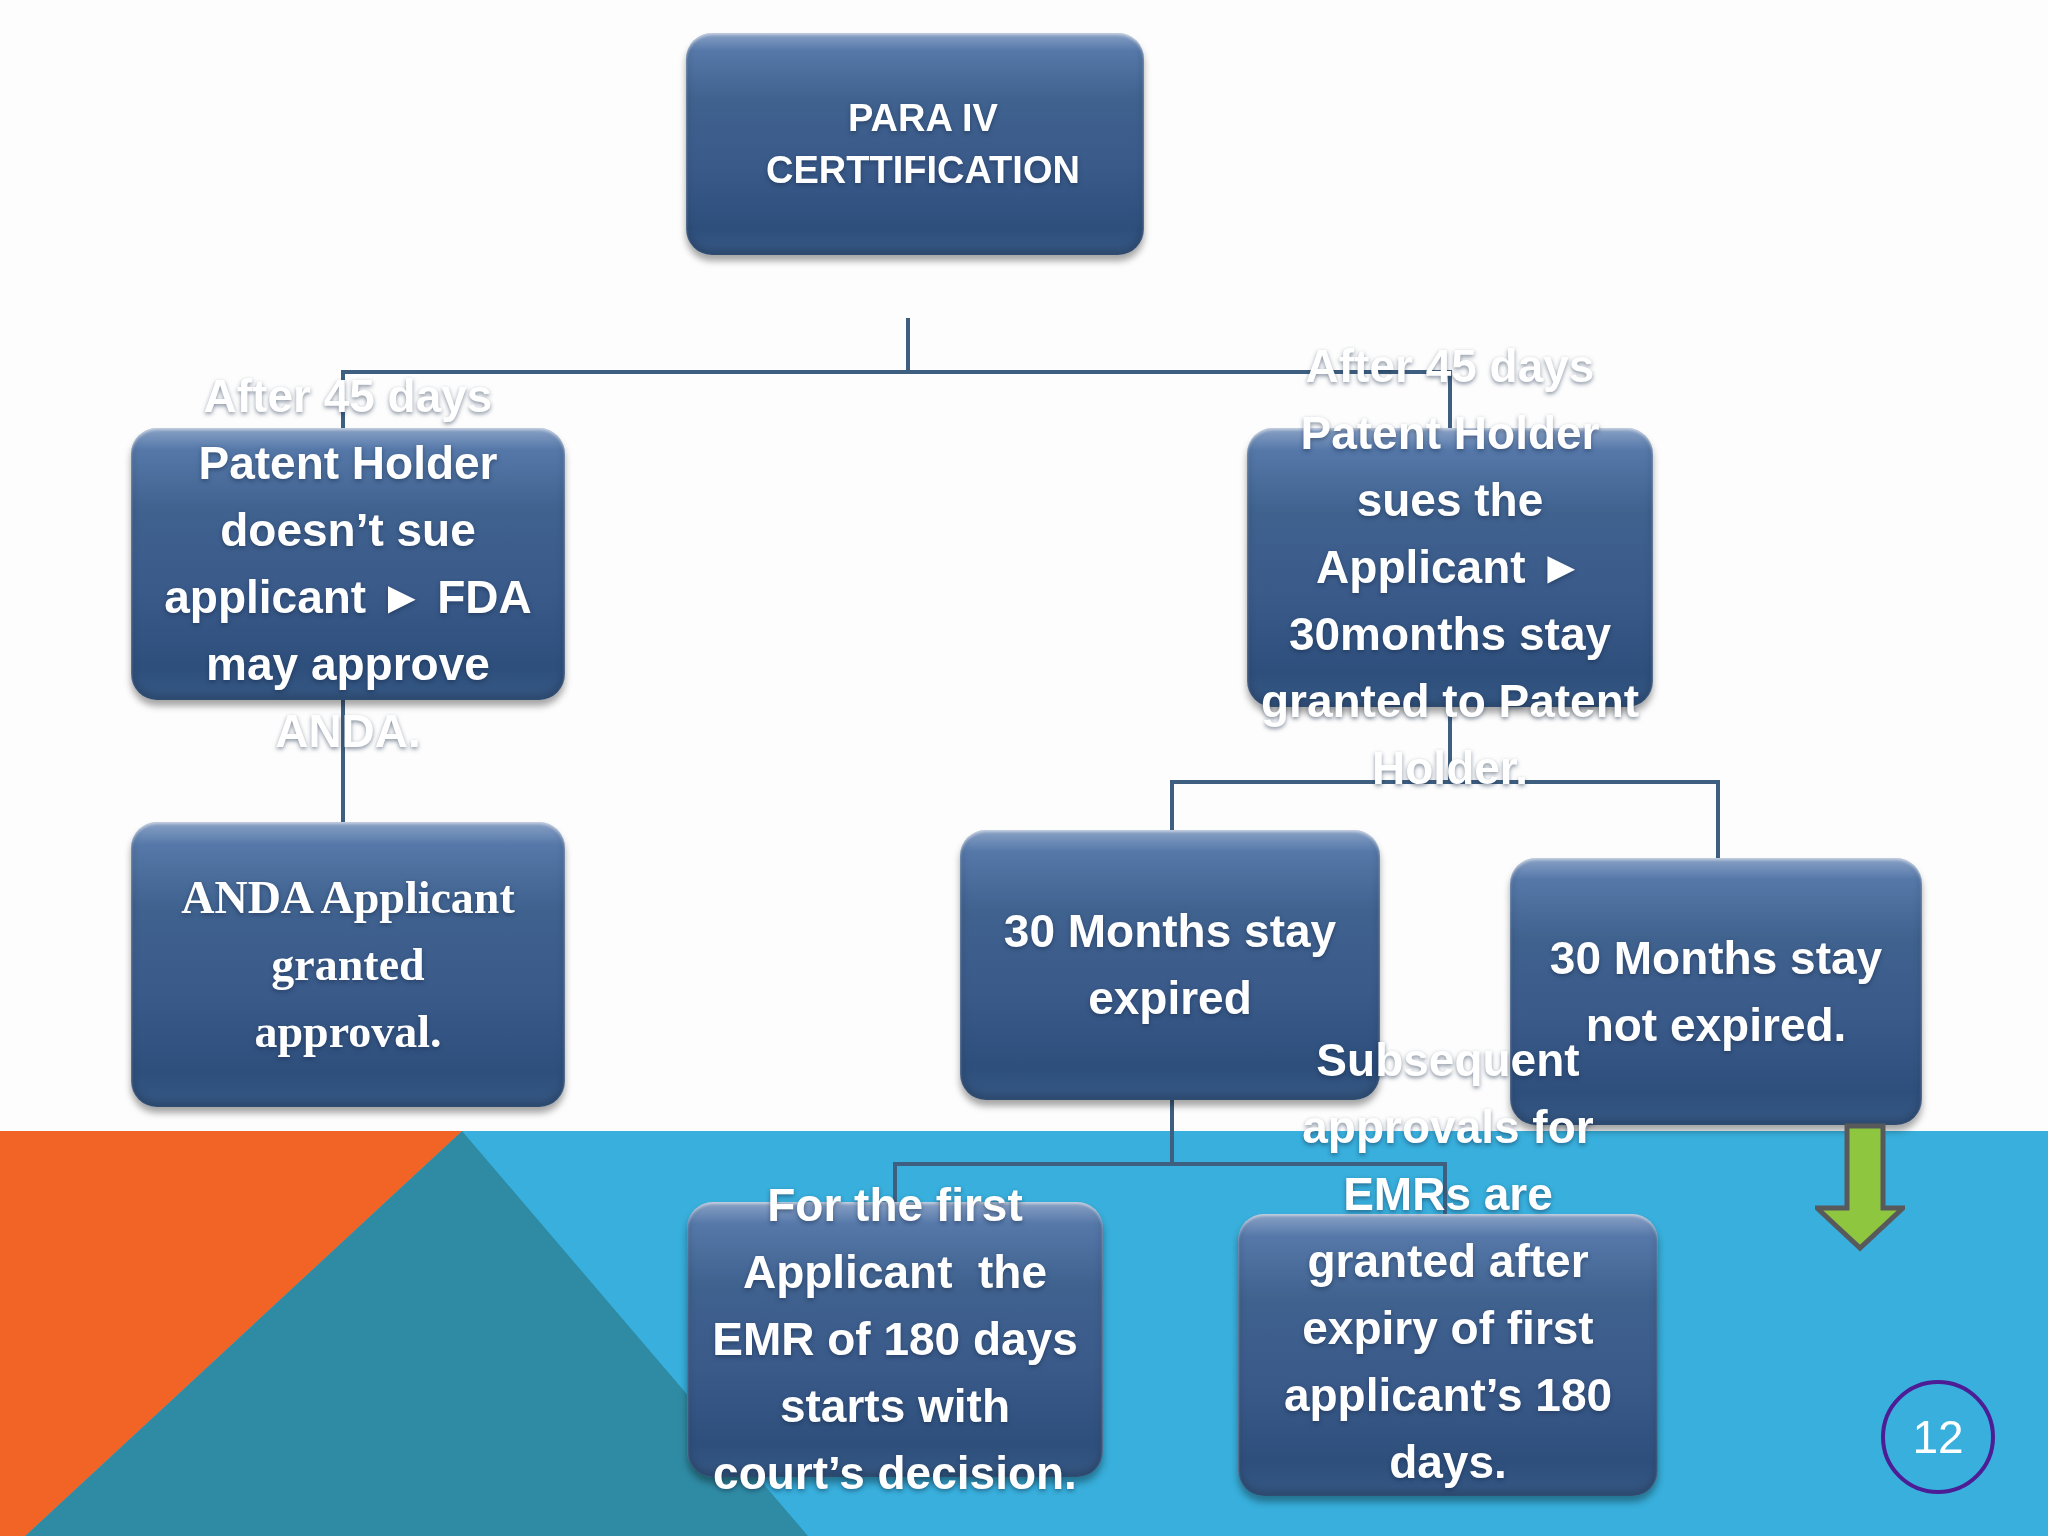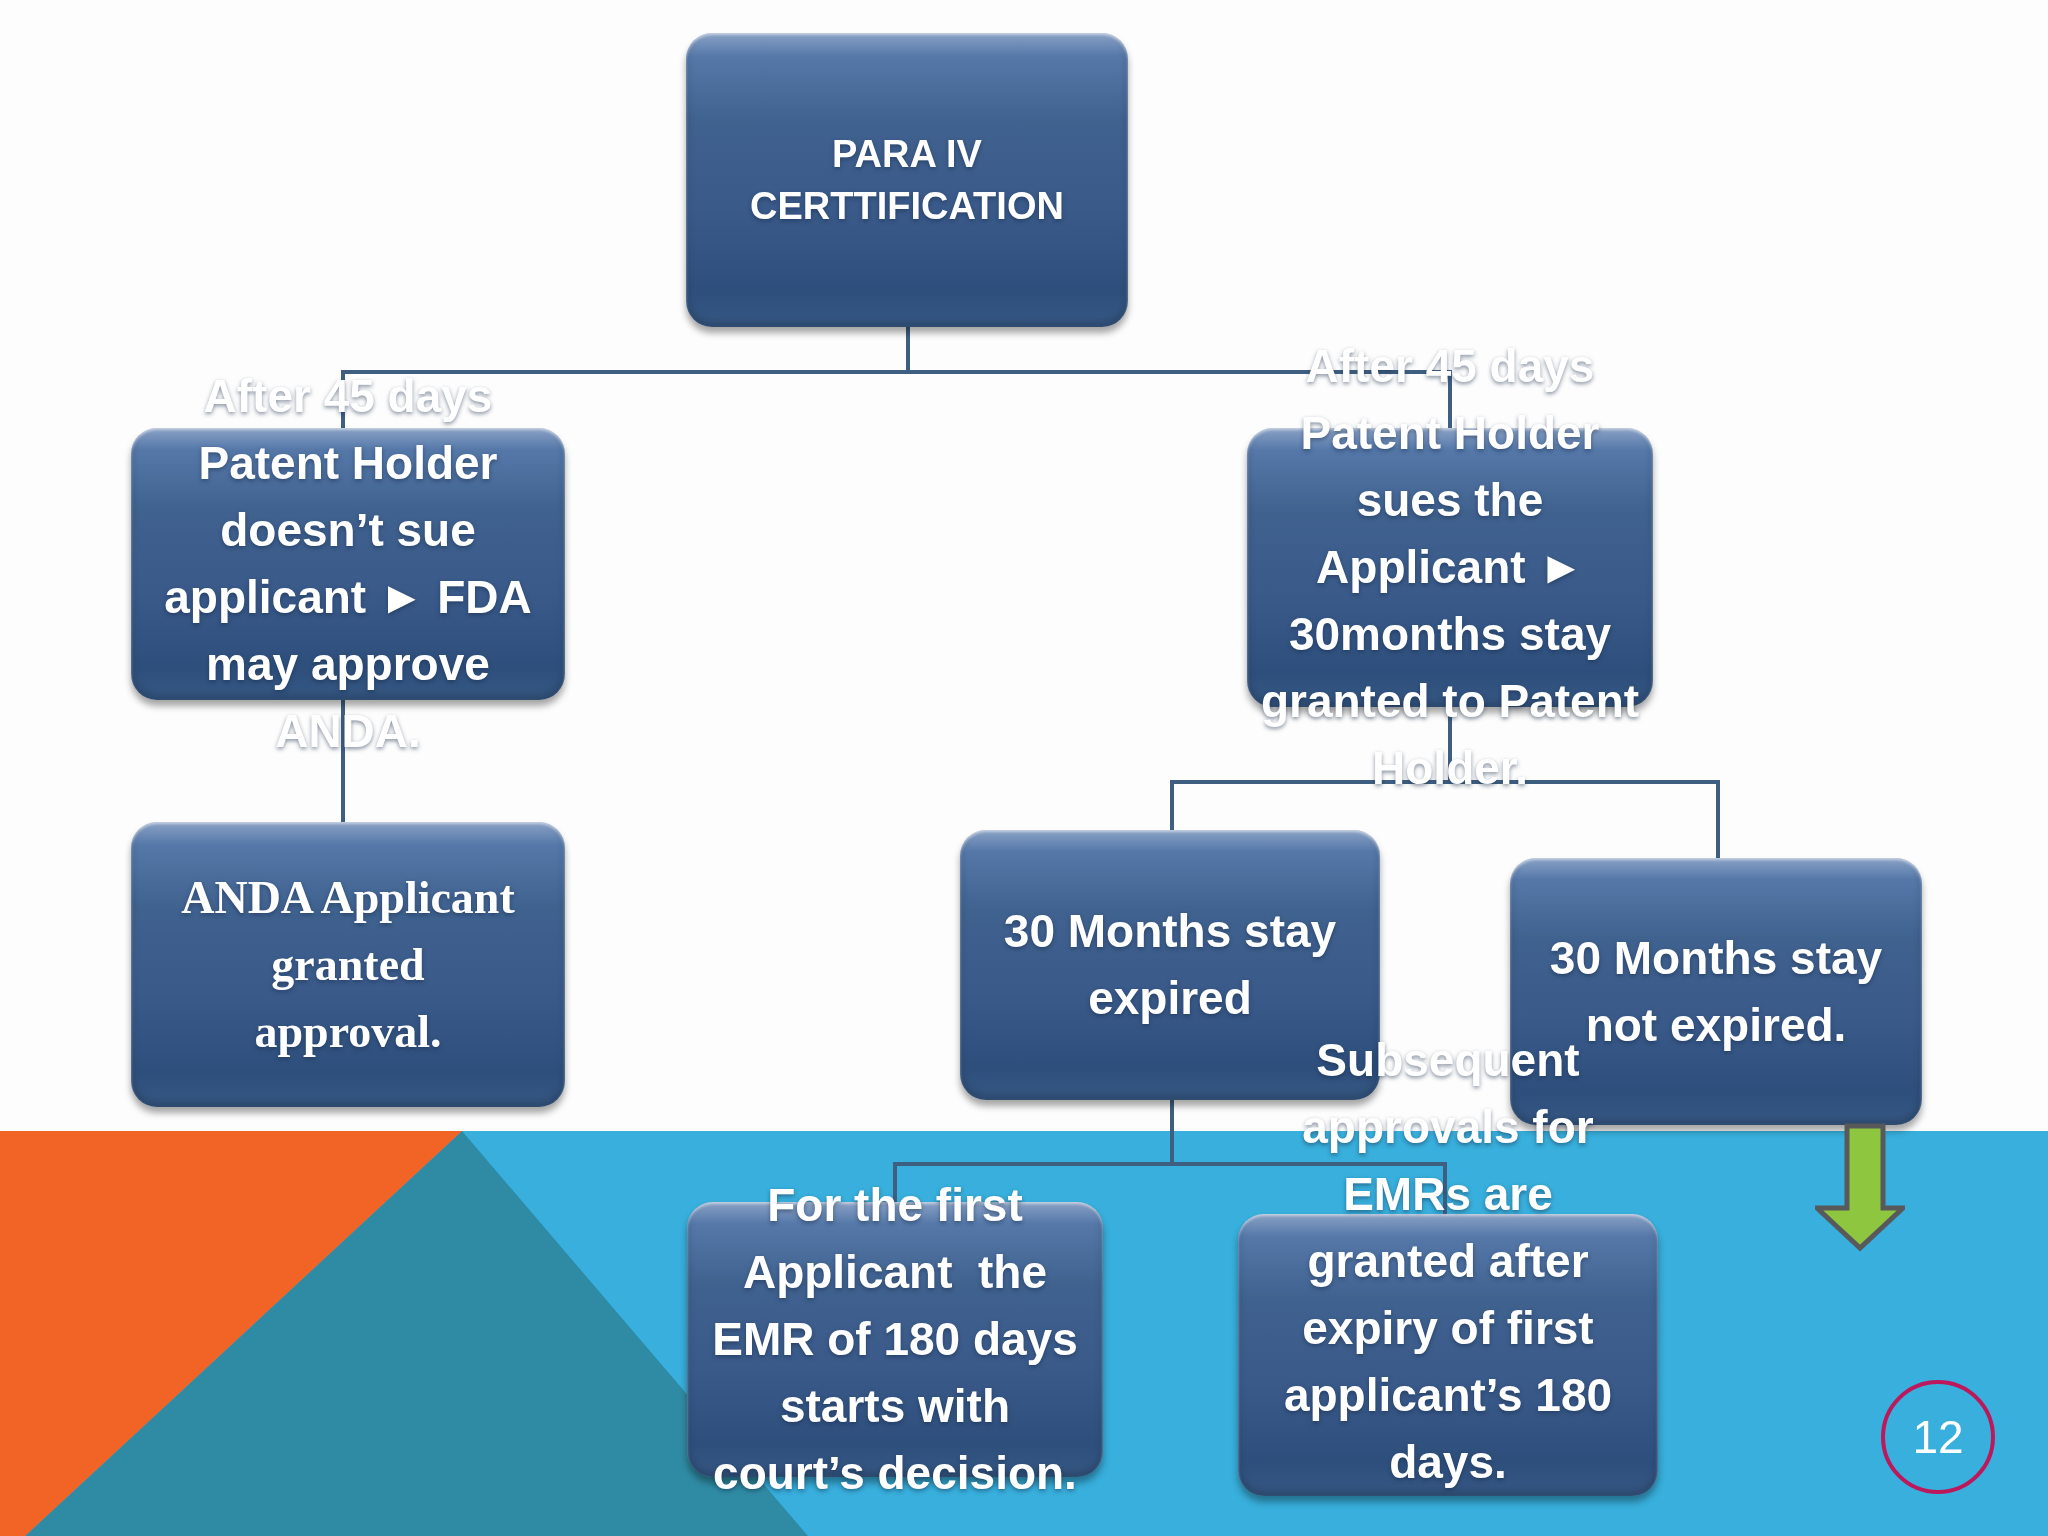--- a/index.html
+++ b/index.html
@@ -22,34 +22,34 @@
     background:linear-gradient(180deg,#8aa2c6 0%,#5578a9 8%,#40628f 30%,#3a5a8a 60%,#2e4f7c 88%,#365884 100%);
     box-shadow:0 6px 7px rgba(0,0,0,.35), inset 0 2px 3px rgba(255,255,255,.55), inset 0 -4px 8px rgba(0,0,0,.22);
     display:flex;align-items:center;justify-content:center;
   }
   .node .txt{
     white-space:pre-wrap;text-align:center;color:#ffffff;font-weight:bold;
     font-size:46px;line-height:67px;text-shadow:0 2px 4px rgba(20,40,70,.5);
     z-index:4;
   }
   .node.root .txt{font-size:38px;line-height:52px;}
-  #node-root        {left:686px; top:33px;   width:442px;height:294px;}
+  #node-root        {left:686px; top:33px;   width:442px;height:222px;padding-left:16px;}
   #node-no-suit     {left:131px; top:428px;  width:434px;height:272px;}
   #node-anda        {left:131px; top:822px;  width:434px;height:285px;font-family:Liberation Serif, serif;}
   #node-suit        {left:1247px;top:428px;  width:406px;height:279px;}
   #node-expired     {left:960px; top:830px;  width:420px;height:270px;}
   #node-not-expired {left:1510px;top:858px;  width:412px;height:267px;}
   #node-first       {left:687px; top:1182px; width:416px;height:275px;margin-top:20px;}
   #node-subsequent  {left:1238px;top:1214px; width:420px;height:282px;align-items:flex-end;}
   
   #down-arrow{position:absolute;left:1815px;top:1123px;width:90px;height:130px;z-index:4;}
   
   #page-num{
     position:absolute;left:1881px;top:1380px;width:114px;height:114px;z-index:5;
-    border:4px solid #be185d;border-radius:50%;box-sizing:border-box;
+    border:4px solid #4c1d95;border-radius:50%;box-sizing:border-box;
     display:flex;align-items:center;justify-content:center;
     color:#ffffff;font-size:46px;font-weight:normal;
   }
 </style>
 </head>
 <body>
 
 <div id="slide">
 
   <div class="band">

